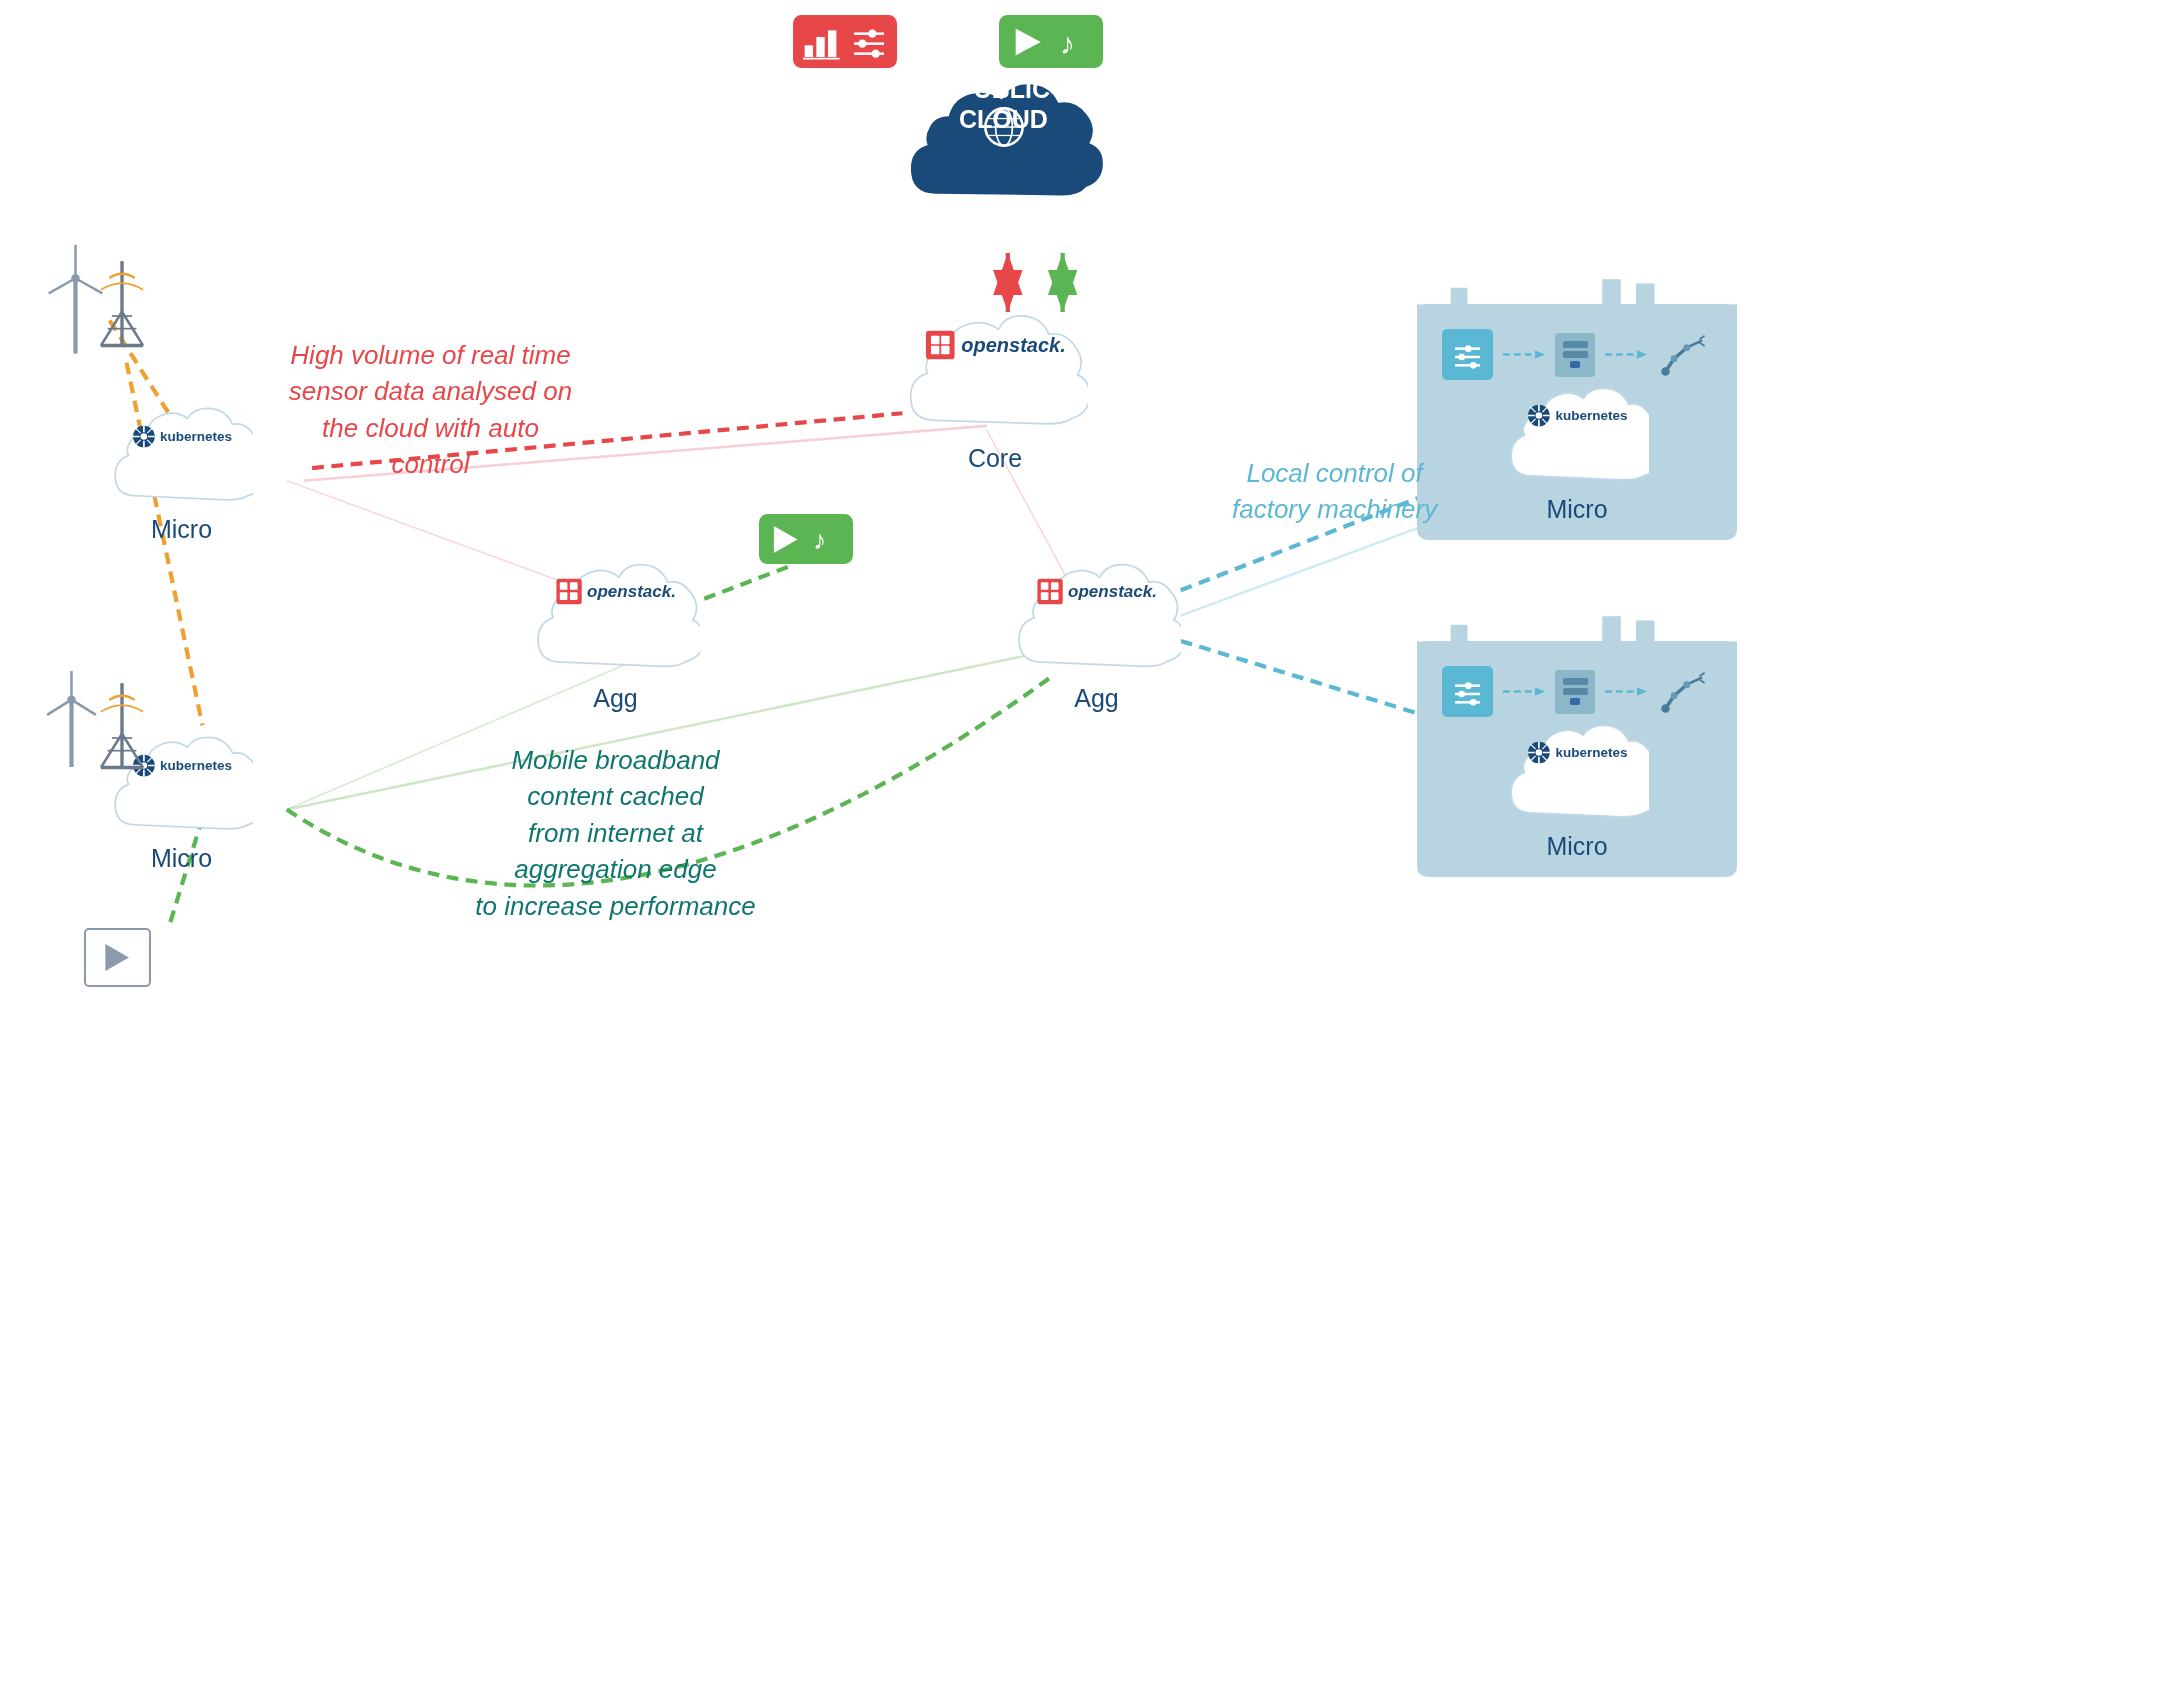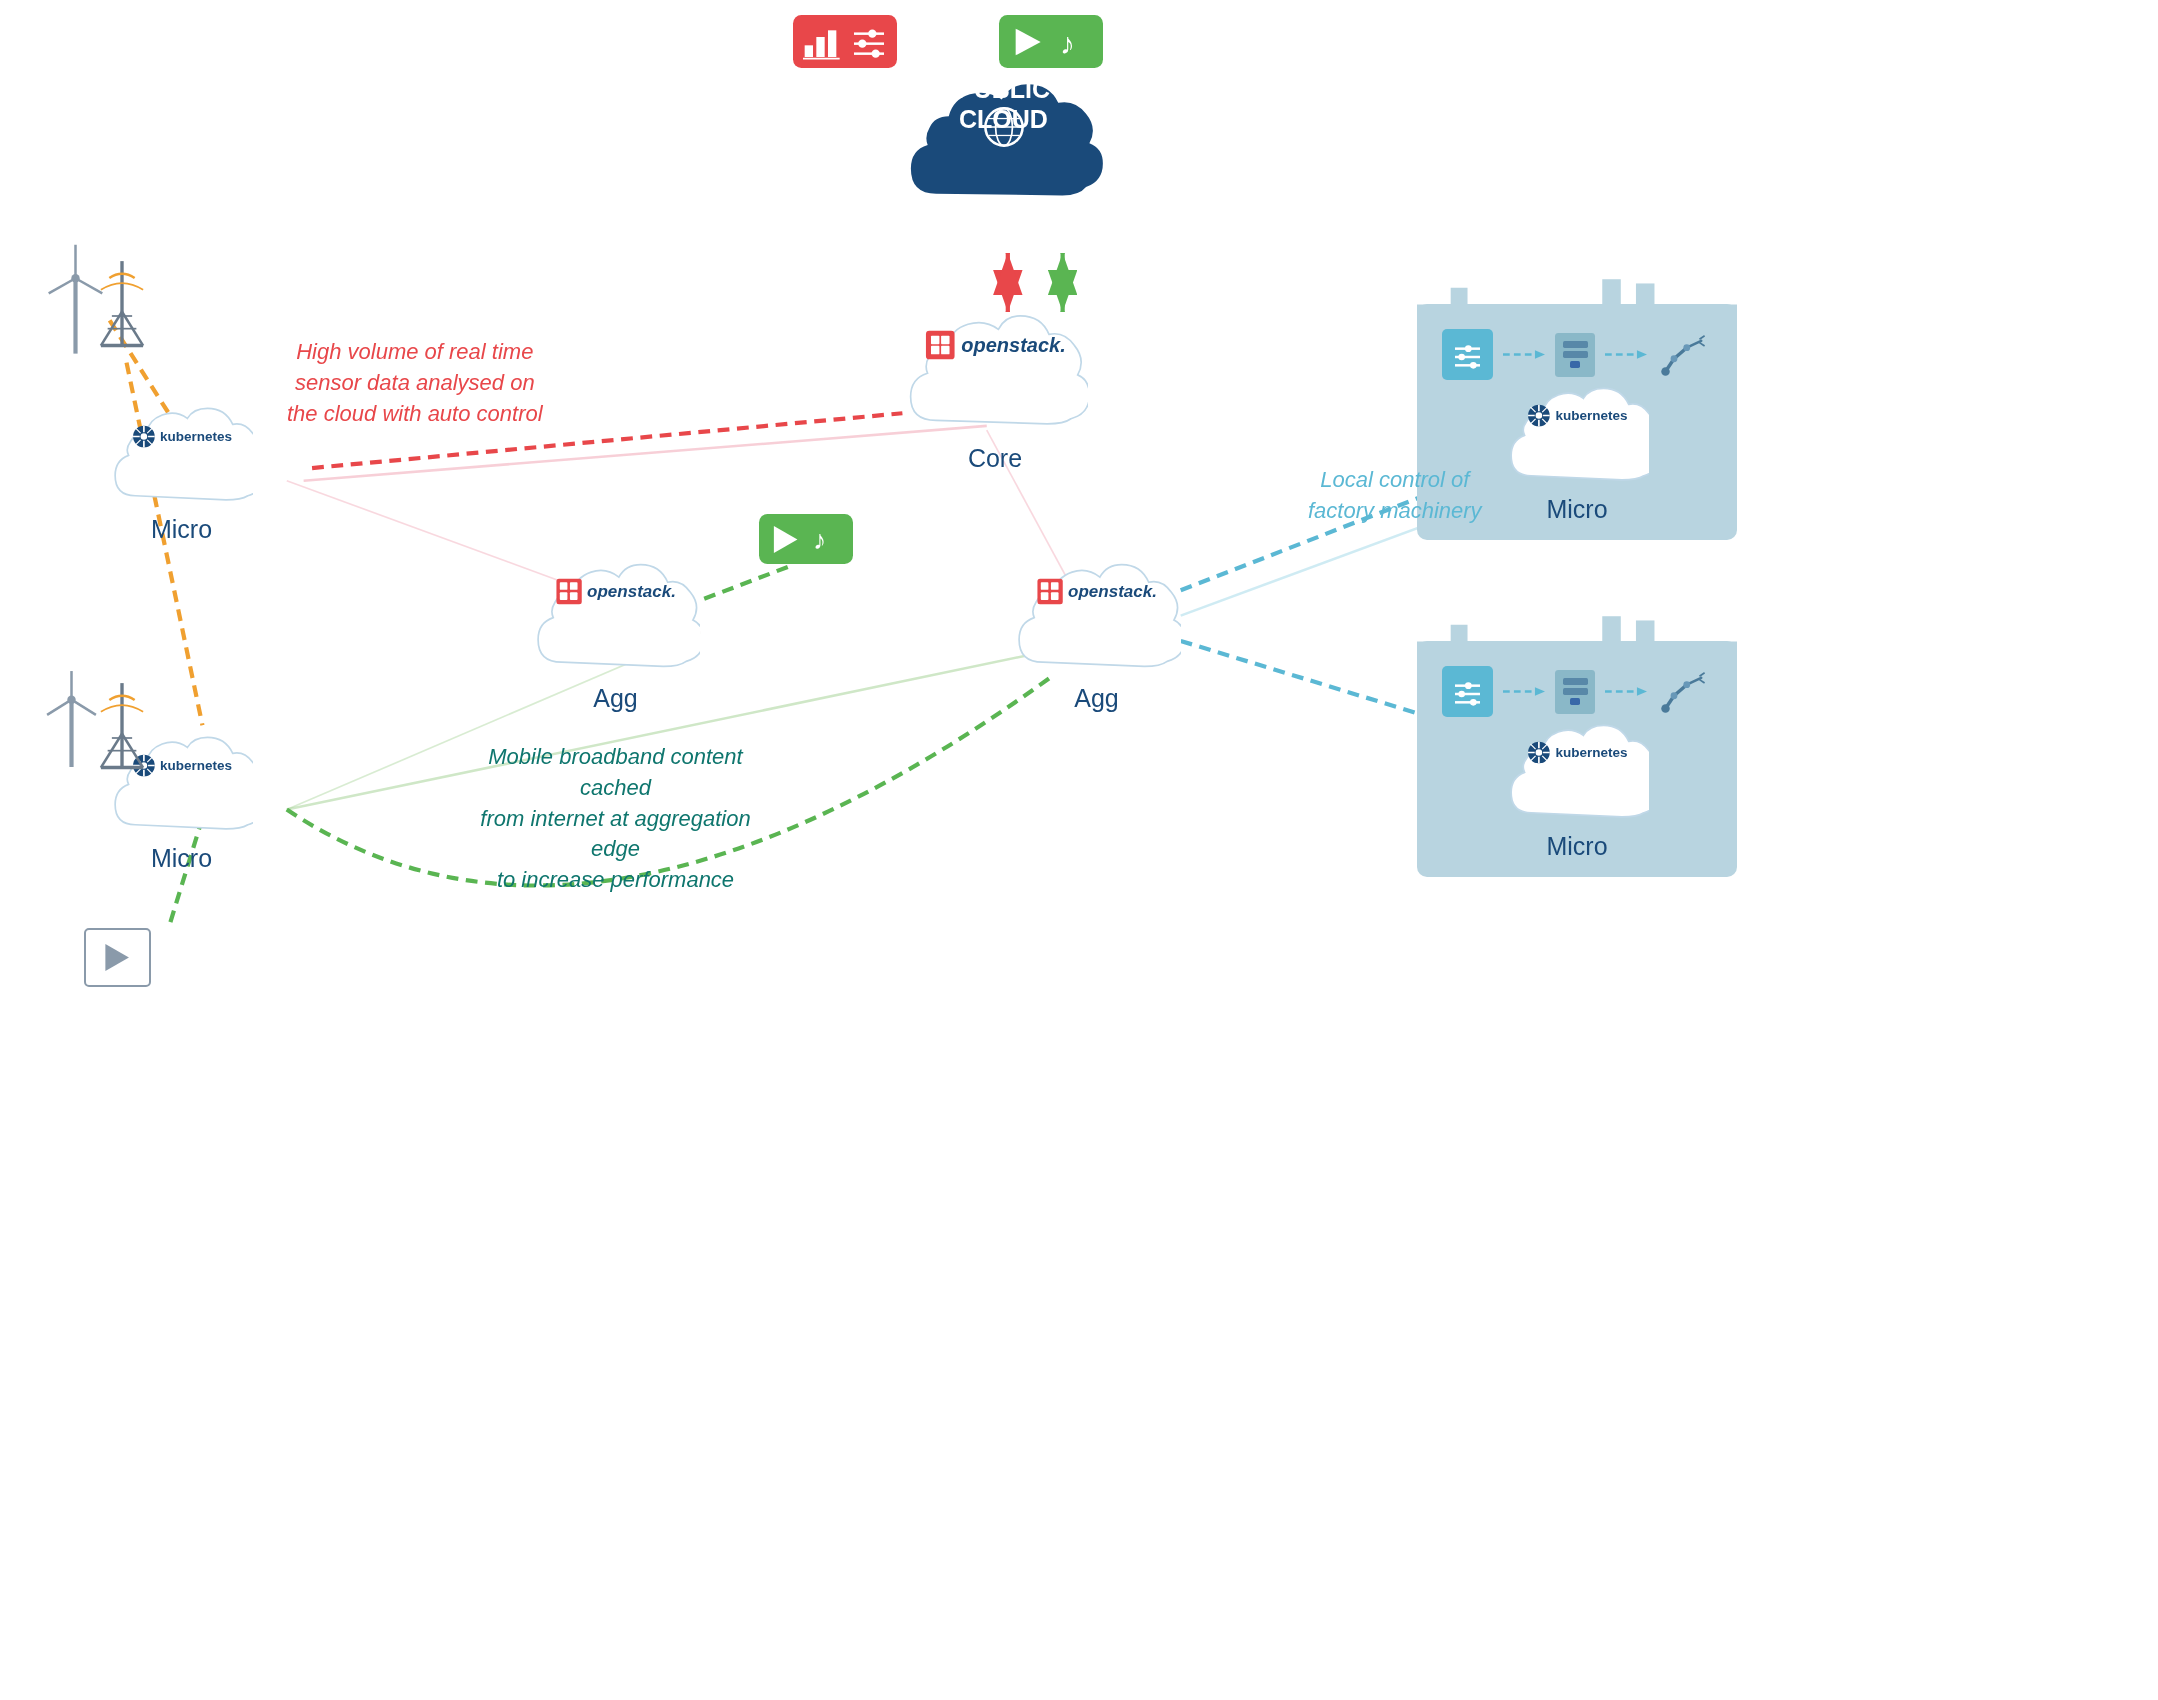--- a/index.html
+++ b/index.html
@@ -91,21 +91,21 @@
     }
 
     .node-label {
       font-size: 25px;
       font-weight: 400;
       color: #1a4a7a;
     }
 
     .annotation-text {
       position: absolute;
-      font-size: 22px;
+      font-size: 26px;
       font-style: italic;
       line-height: 1.4;
       max-width: 287px;
       text-align: center;
     }
 
     .annotation-red { color: #e8474a; }
     .annotation-green { color: #0f766e; }
     .annotation-blue { color: #5bb8d4; }
 
@@ -530,16 +530,16 @@
 </div>
 
 <div class="annotation-text annotation-red" style="left:287px; top:337px;">
   High volume of real time<br>sensor data analysed on<br>the cloud with auto control
 </div>
 
 <div class="annotation-text annotation-green" style="left:472px; top:742px;">
   Mobile broadband content cached<br>from internet at aggregation edge<br>to increase performance
 </div>
 
-<div class="annotation-text annotation-blue" style="left:1308px; top:455px;margin-top:10px;">
+<div class="annotation-text annotation-blue" style="left:1232px; top:455px;">
   Local control of<br>factory machinery
 </div>
 
 
 </body></html>

